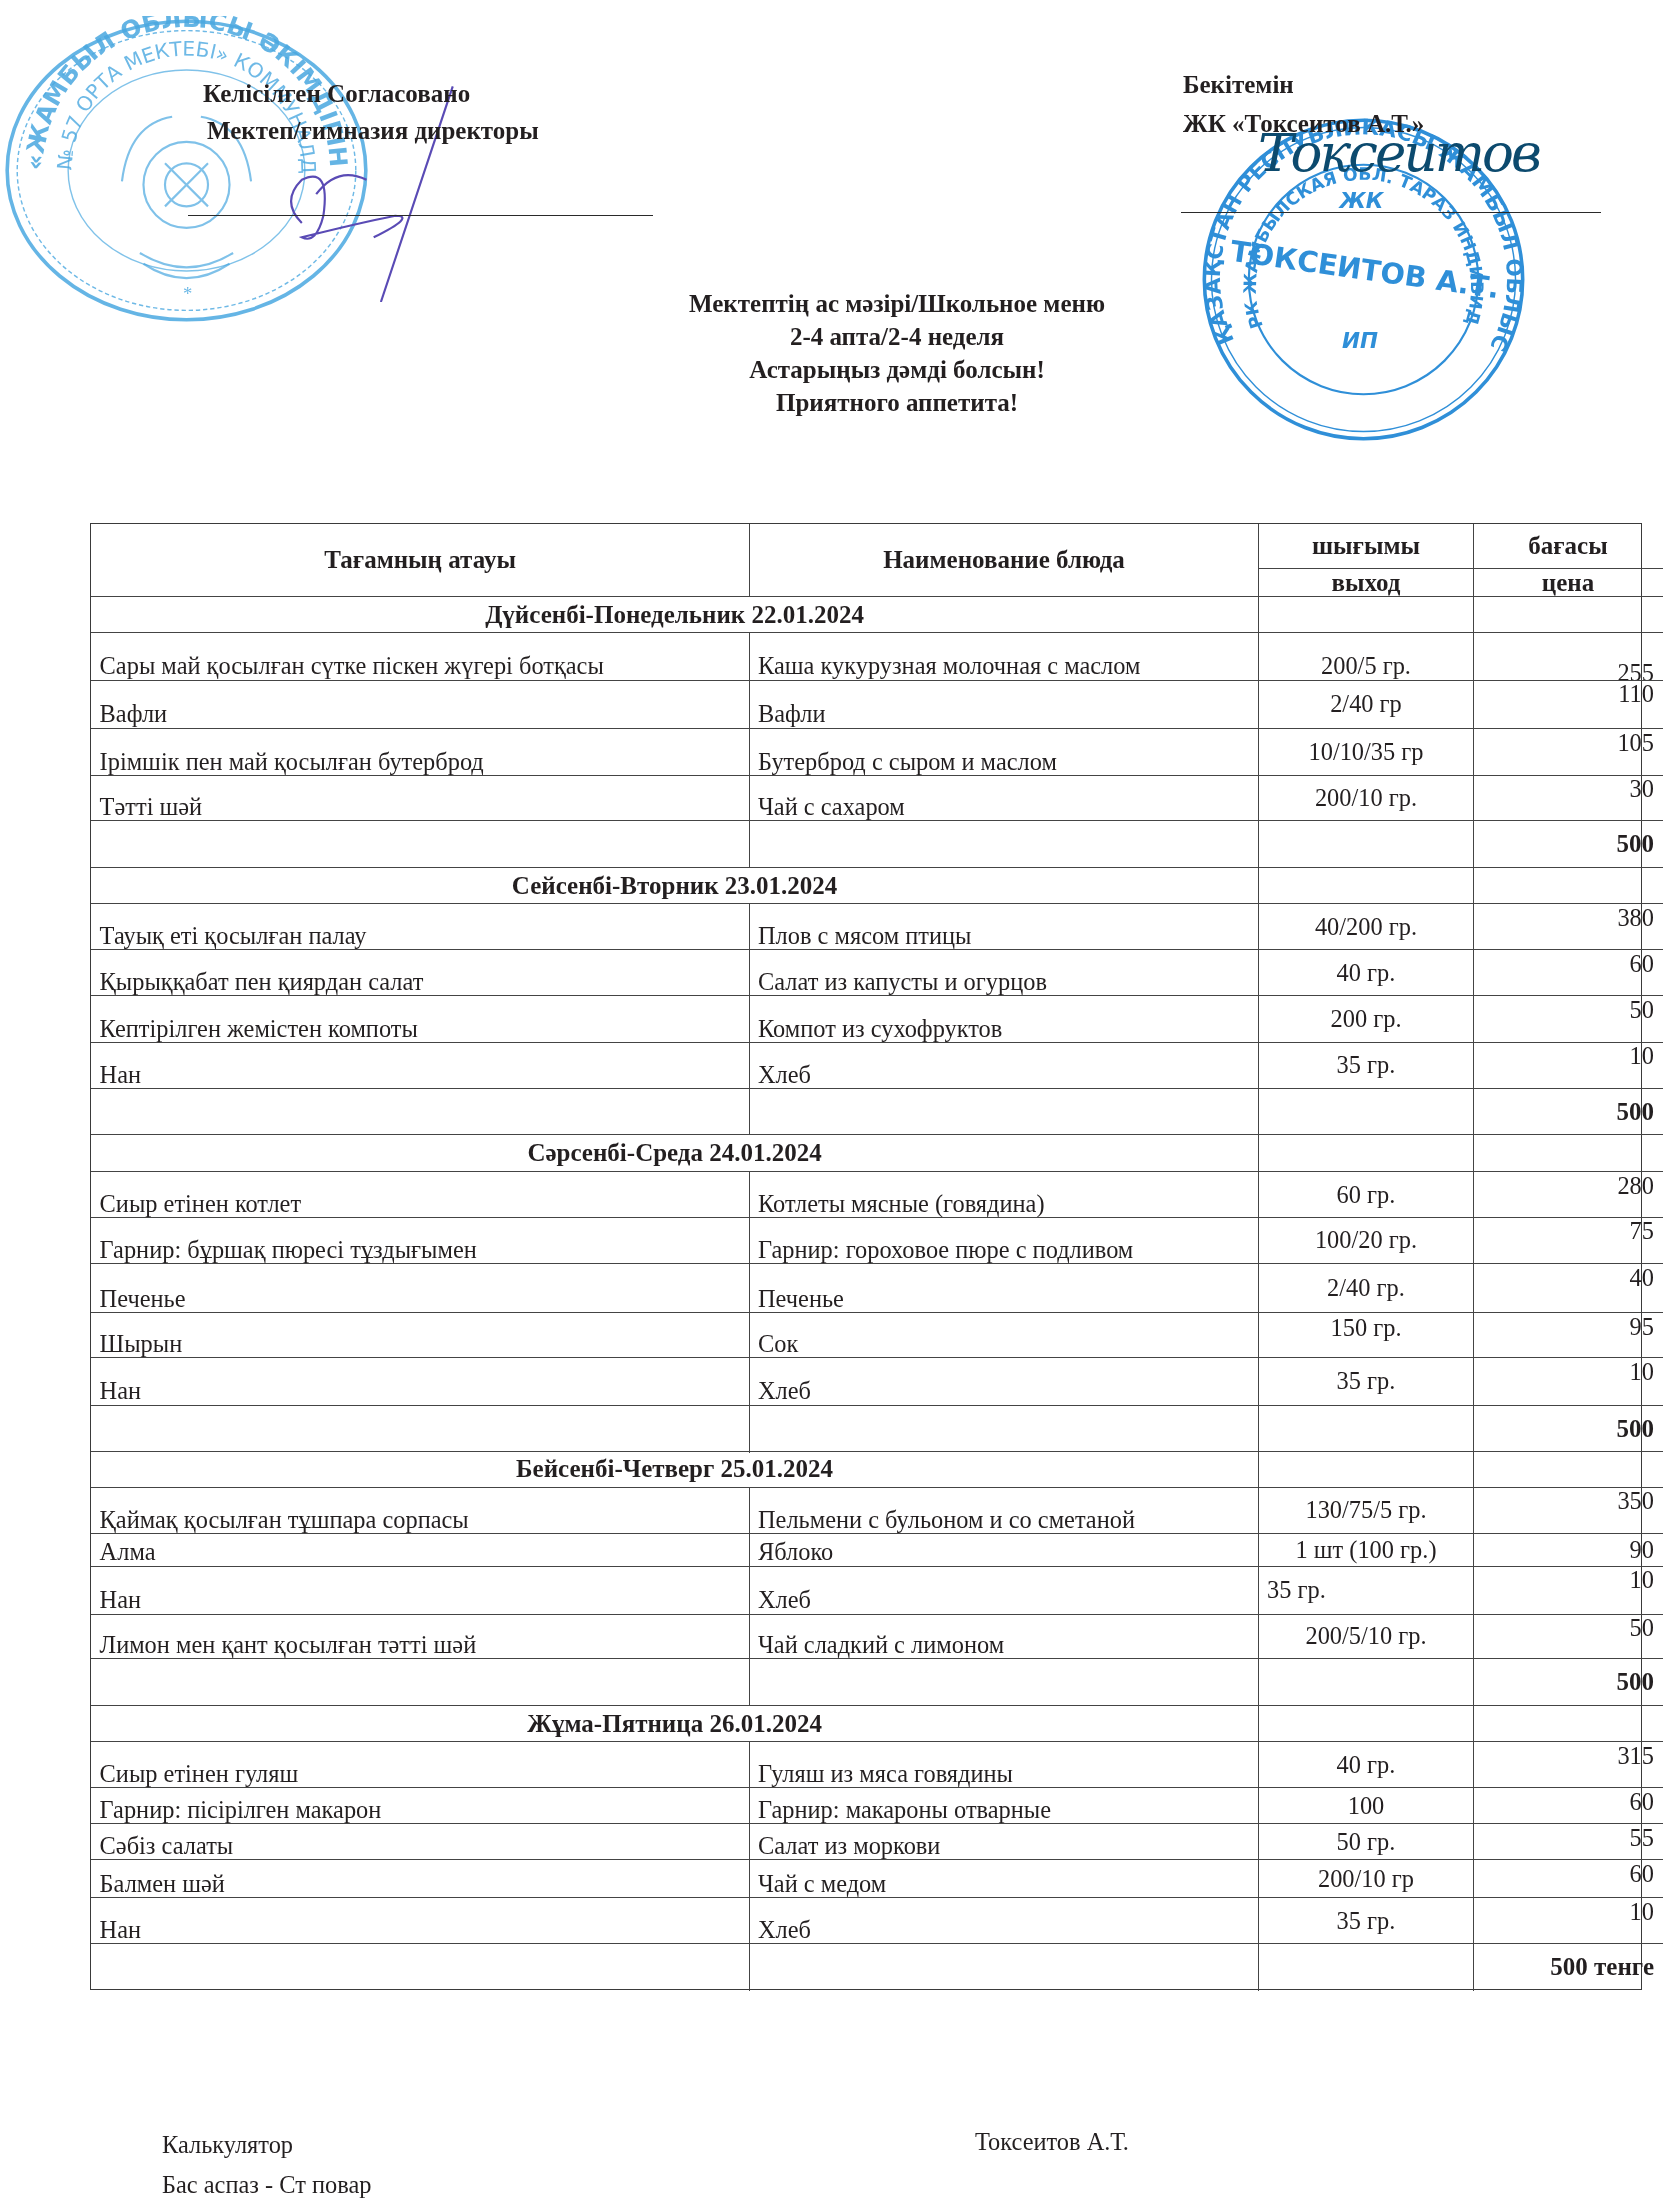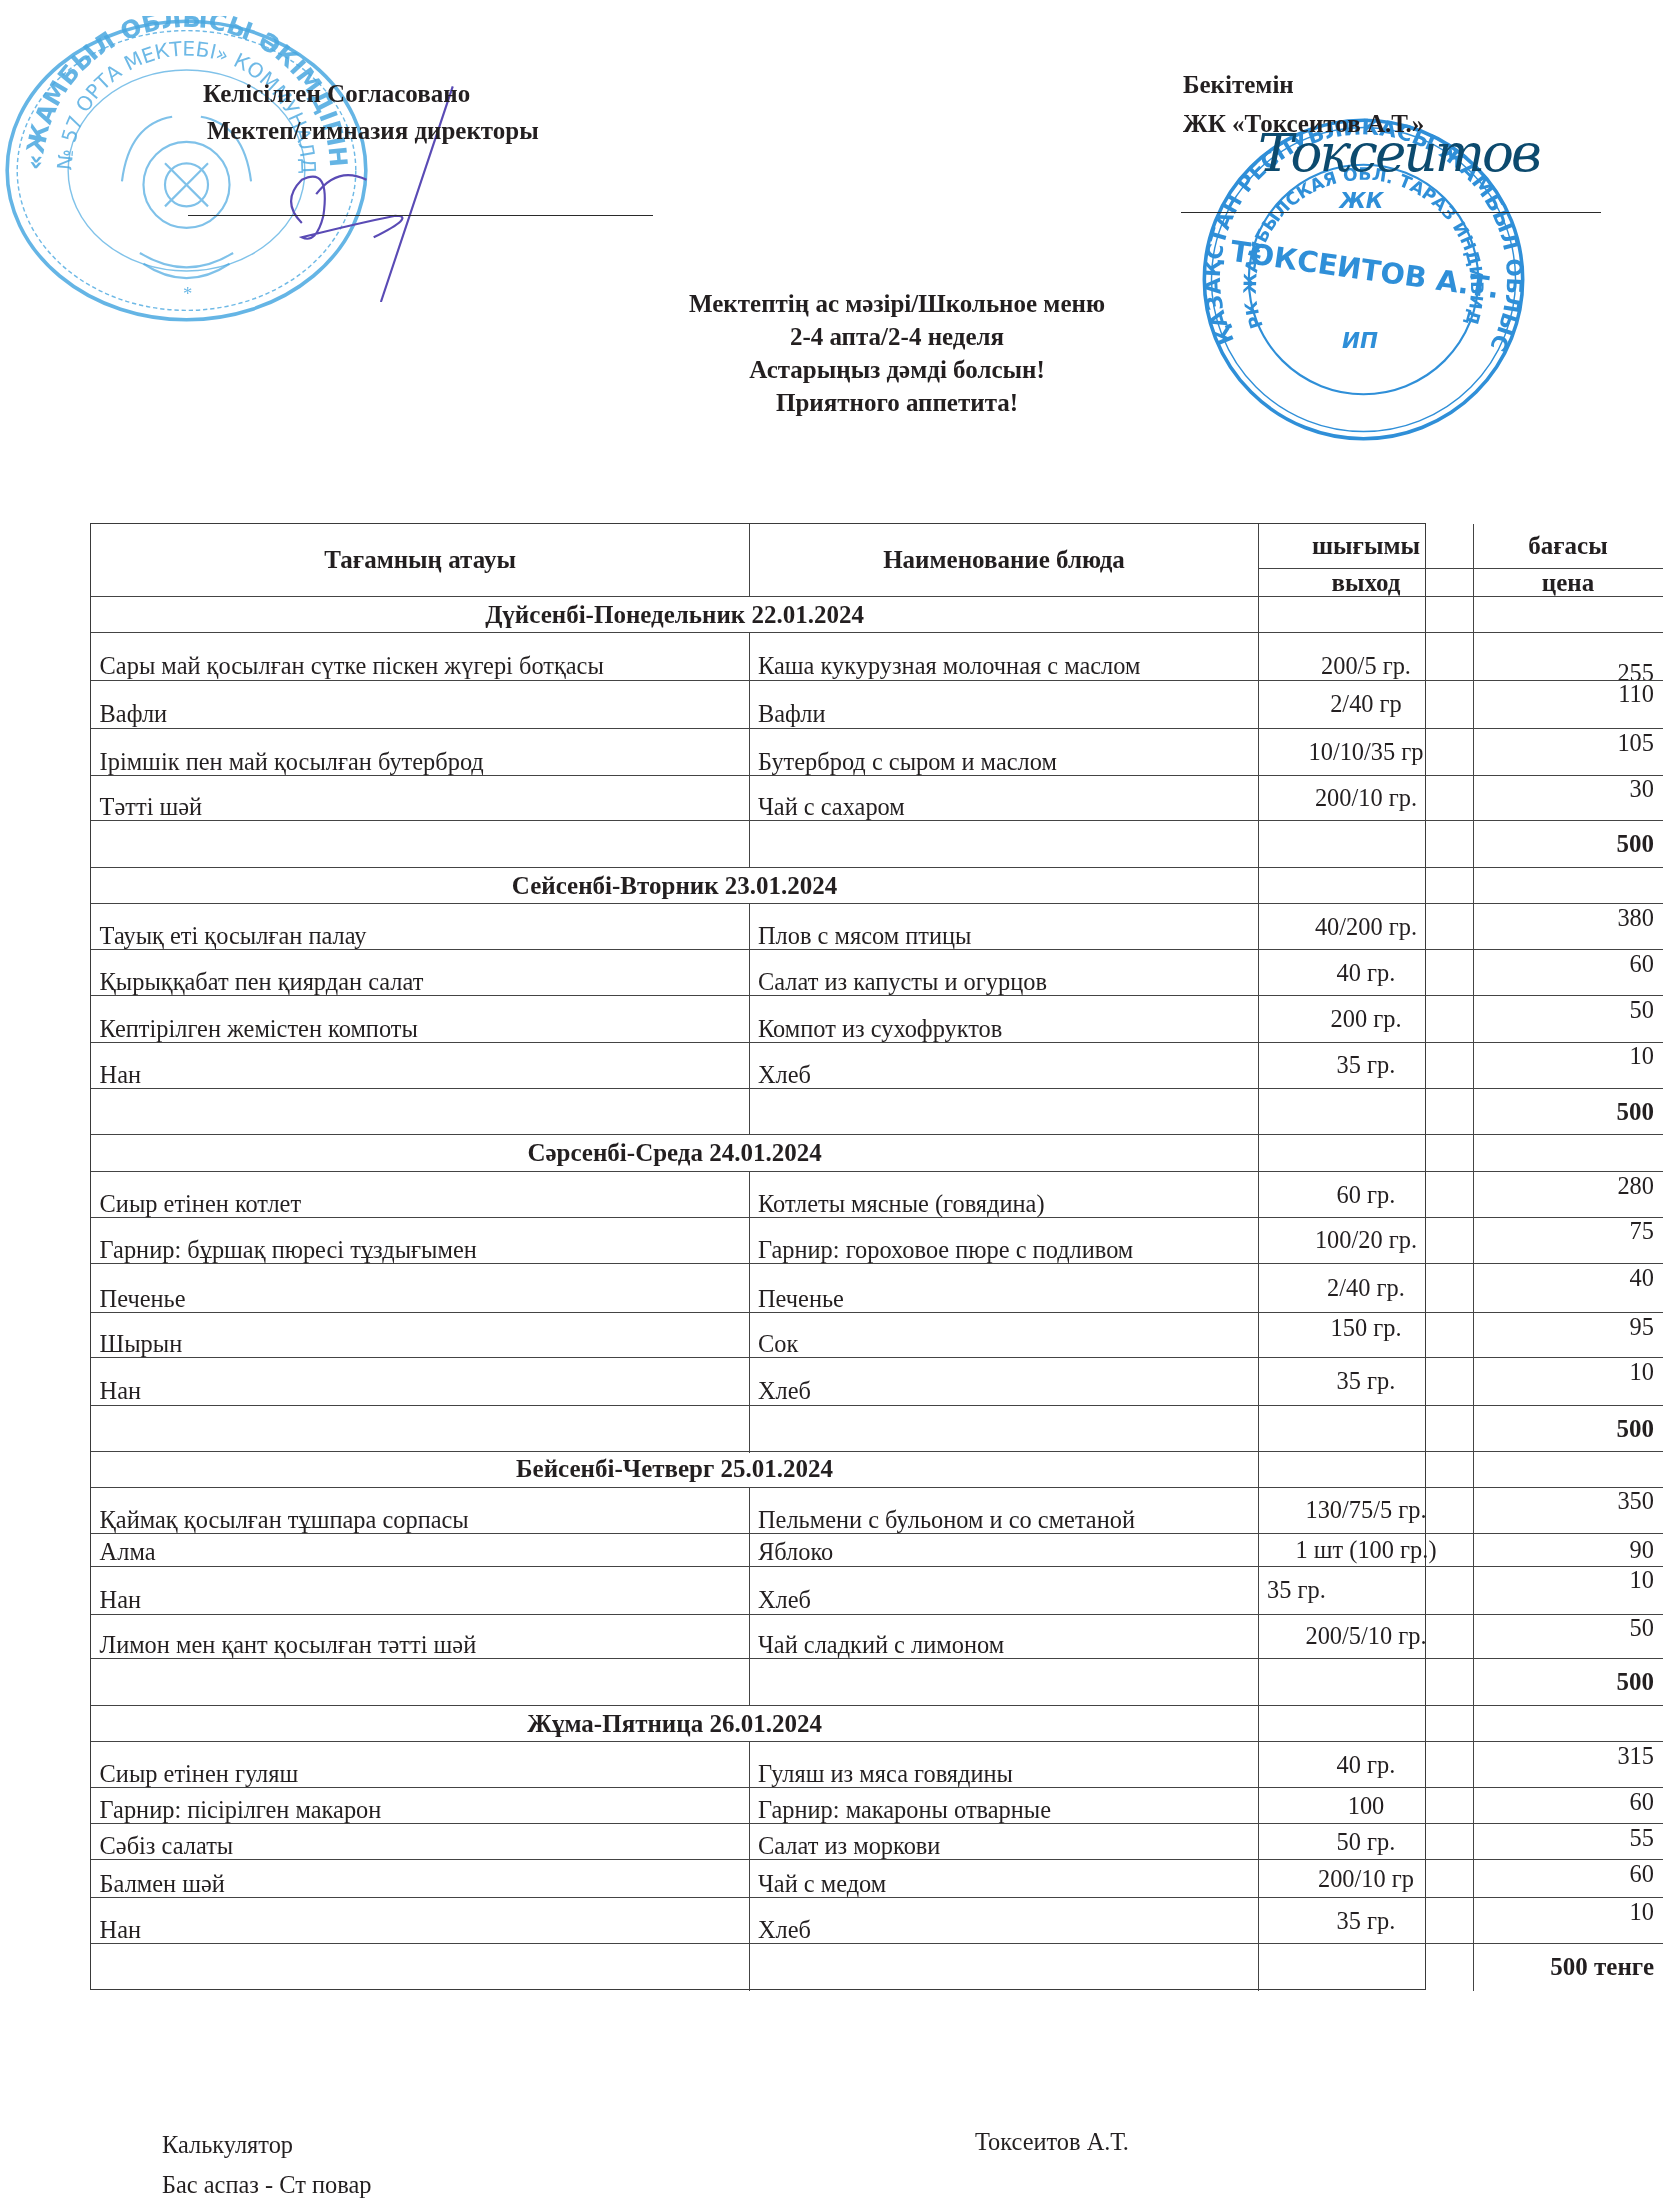--- a/index.html
+++ b/index.html
@@ -12,21 +12,21 @@
   .sig-line { position: absolute; height: 1.4px; background: #2a2a2a; }
 
   .title-block { position: absolute; left: 610px; top: 287px; width: 574px; text-align: center;
                  font-size: 25px; font-weight: bold; line-height: 33px; }
   .title-block div { white-space: nowrap; }
 
   
   .stamp { position: absolute; pointer-events: none; }
 
   
-  .tbl { position: absolute; left: 90px; top: 523px; width: 1336px; height: 1467px;
+  .tbl { position: absolute; left: 90px; top: 523px; width: 1552px; height: 1467px;
          border: 1.4px solid #3a3a3a; box-sizing: border-box; }
   .hline { position: absolute; left: 0; height: 1.4px; background: #444; }
   .vline { position: absolute; width: 1.4px; background: #444; }
   .cell { position: absolute; font-size: 24.4px; line-height: 27px; white-space: nowrap; }
   .th { font-weight: bold; font-size: 25px; }
   .day { font-weight: bold; font-size: 25px; }
   .total { font-weight: bold; font-size: 25px; }
 
   .footer { position: absolute; font-size: 24.4px; line-height: 34px; white-space: nowrap; }
 </style>

